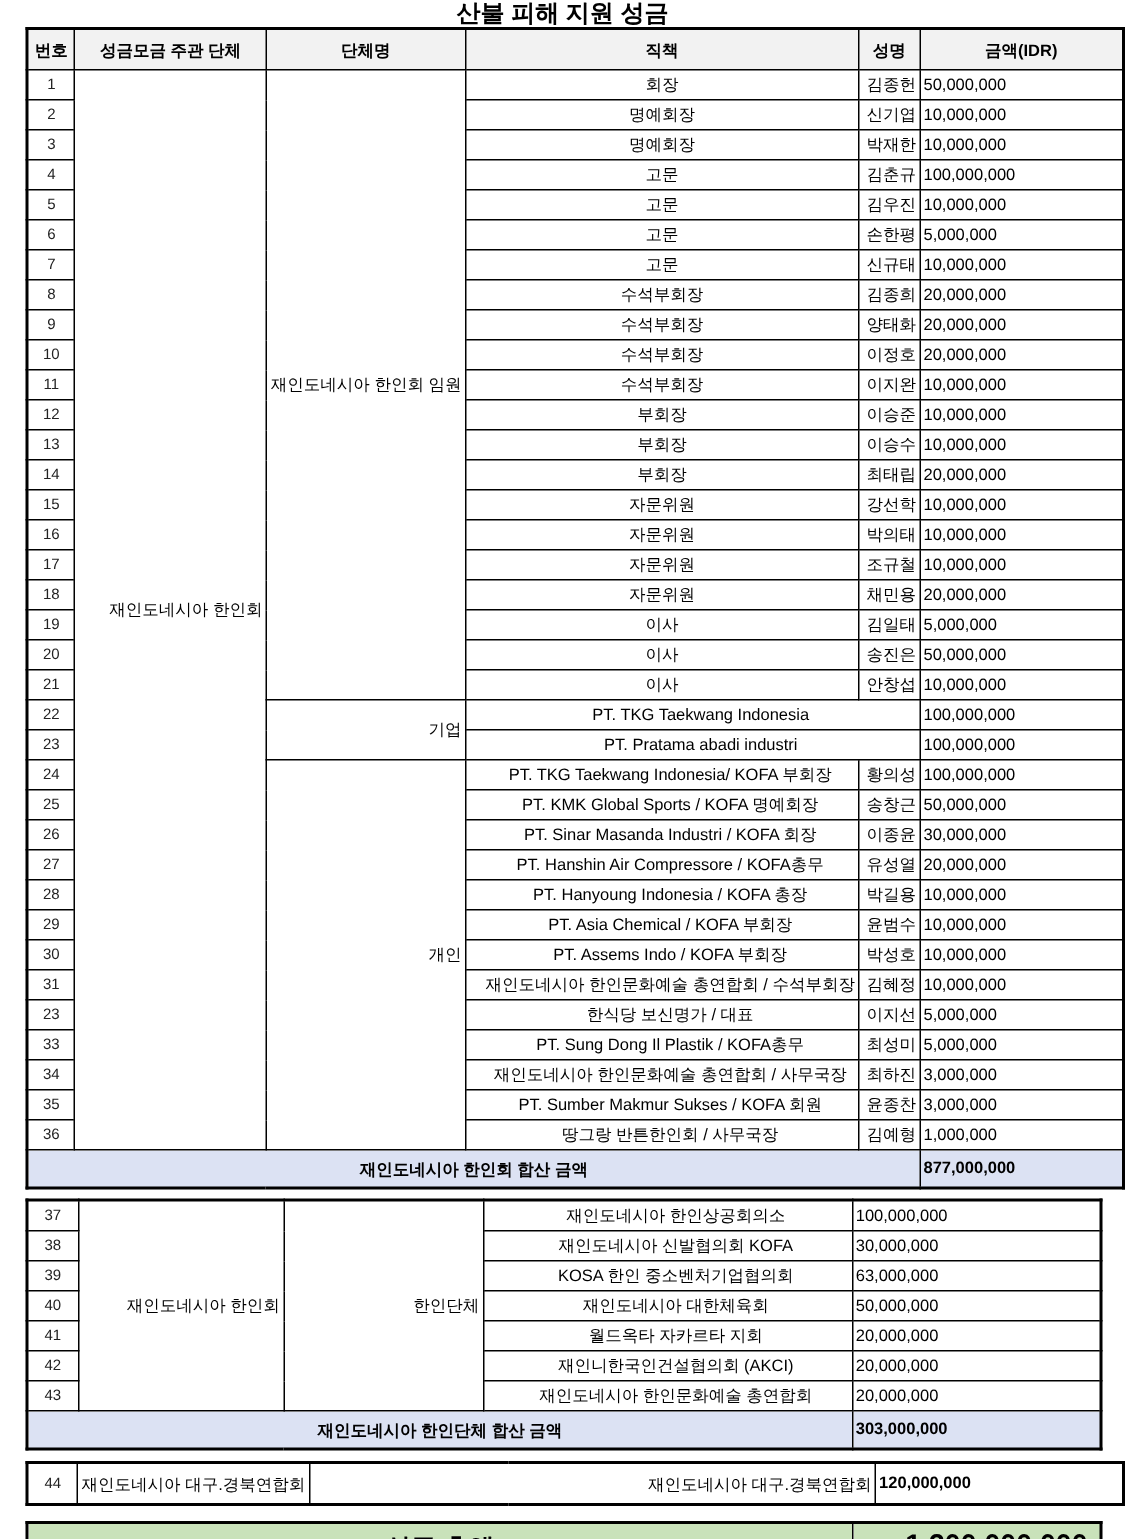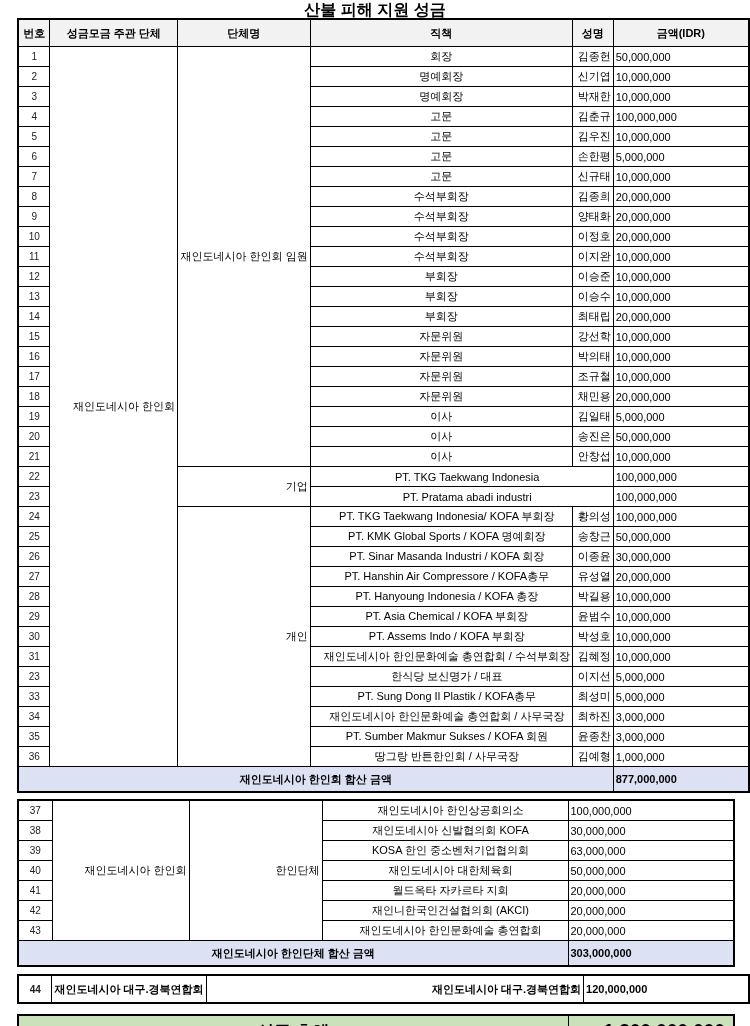--- a/index.html
+++ b/index.html
@@ -11,21 +11,21 @@
   thead td{background:var(--header-bg,#f2f2f2);font-weight:bold;text-align:center;height:26px;}
   tbody td{height:19px;}
   .no-cell{text-align:center;font-size:10px;color:#222;}
   .org-cell,.grp-cell,.name-cell{text-align:right;}
   .pos-c{text-align:center;}
   .pos-l{text-align:center;padding-left:13px;}
   .amt{text-align:left;padding-right:6px;}
   tfoot td{background:var(--subtotal-bg,#dce2f3);font-weight:bold;height:24px;}
   tfoot .lbl{text-align:center;}
   .gap6{height:6px;} .gap7{height:7px;} .gap10{height:10px;}
-  .sec3 td{height:26px;font-weight:bold;}
+  .sec3 td{height:26px;}
   .sec3 .amt{font-weight:bold;}
   .total-tbl td{background:var(--total-bg,#c9e2ba);height:30px;font-weight:bold;}
   .total-lbl{text-align:center;font-size:17px;}
   .total-amt{text-align:right;font-size:19px;padding-right:8px;}
 </style>
 </head>
 <body>
 
 <div class="title">산불 피해 지원 성금</div>
 

